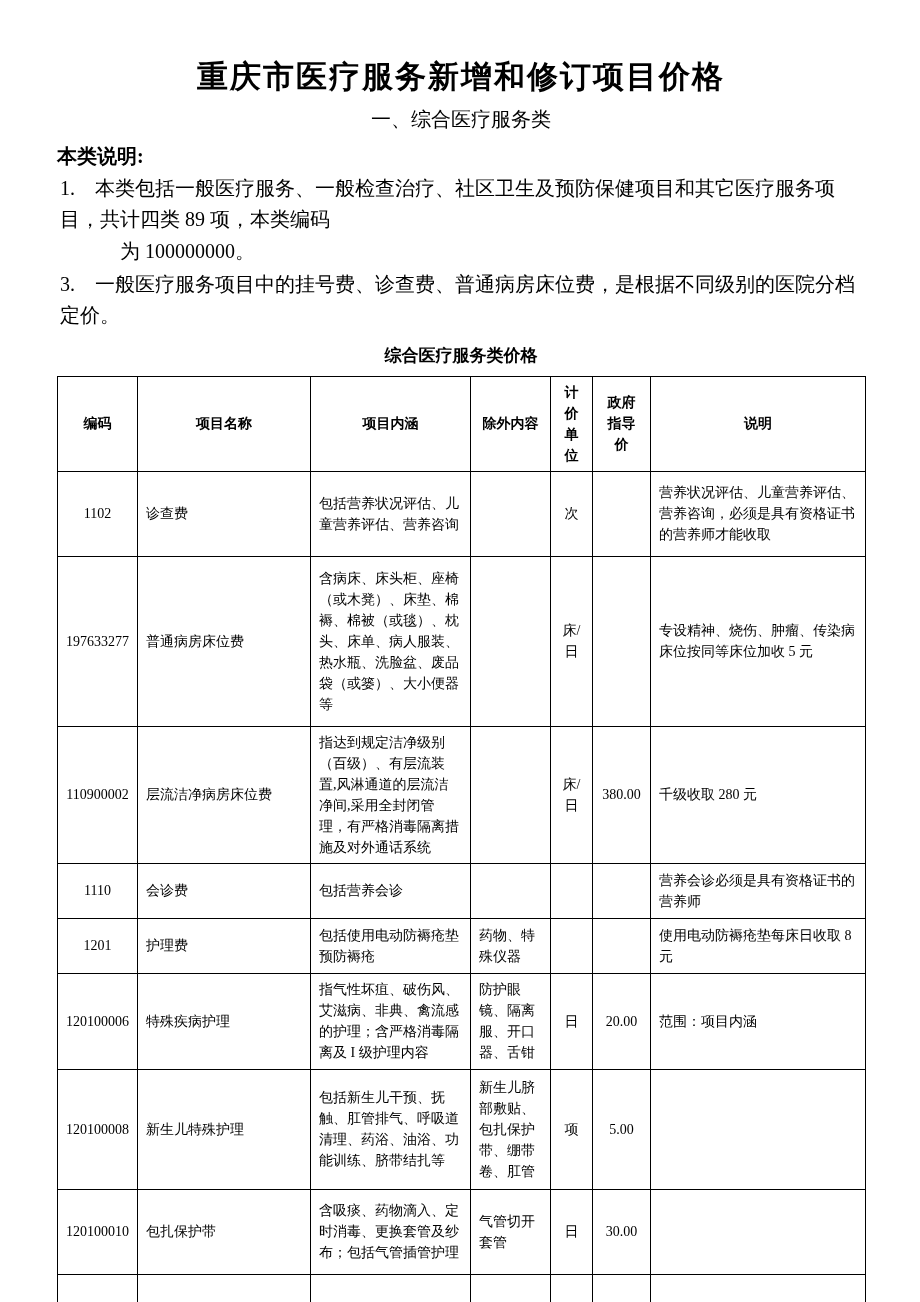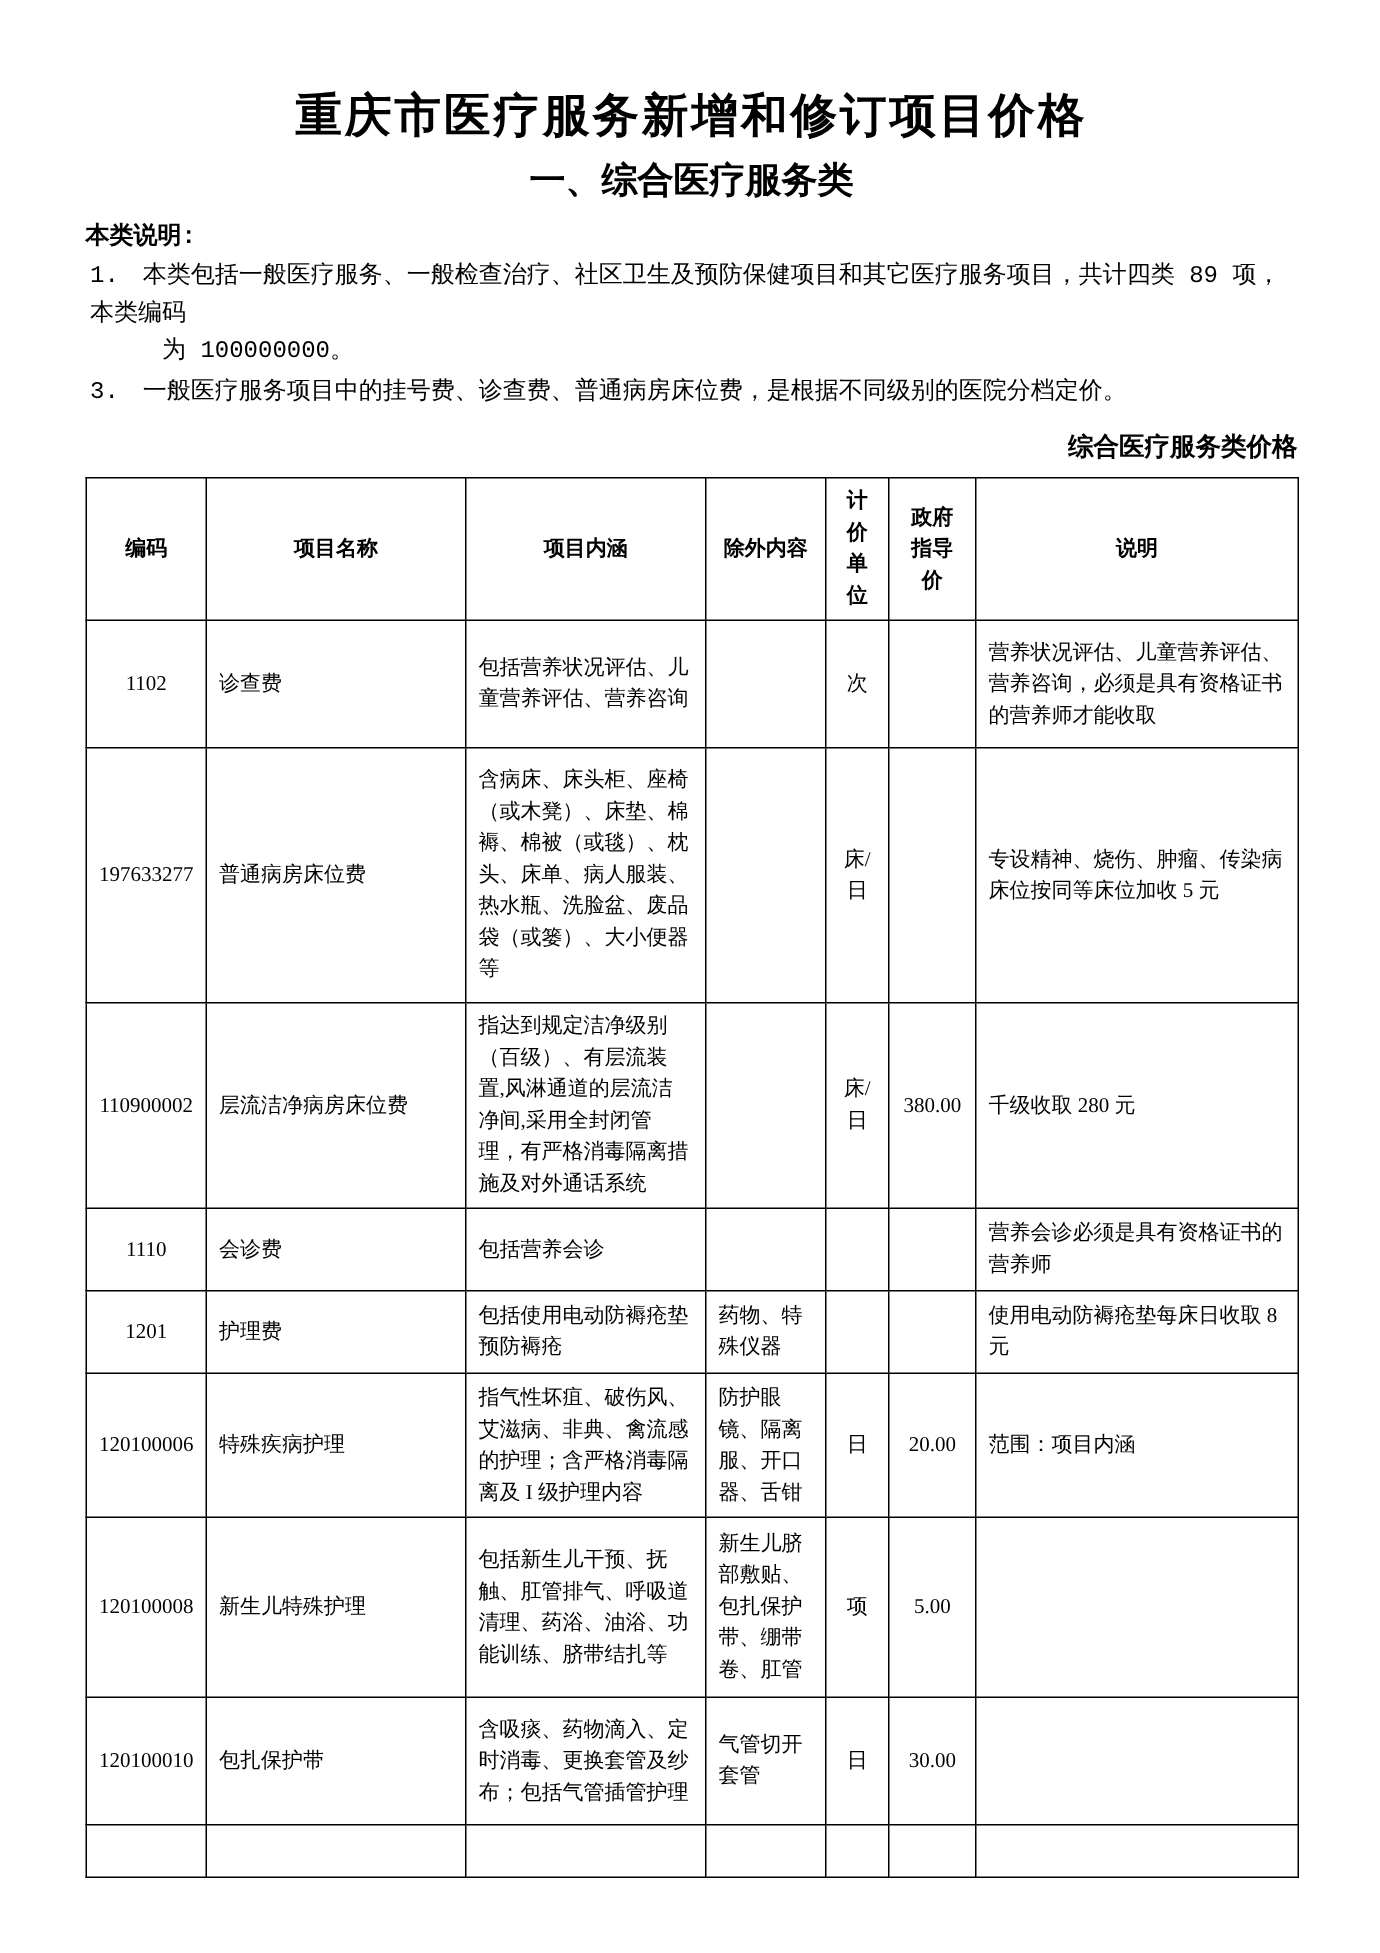--- a/index.html
+++ b/index.html
@@ -16,42 +16,42 @@
   }
   .doc-title {
     font-size: 31px;
     font-weight: bold;
     text-align: center;
     letter-spacing: 2px;
     line-height: 1.25;
     margin: 0;
   }
   .doc-subtitle {
-    font-size: 24px;
-    font-weight: bold;
+    font-size: 20px;
+    font-weight: normal;
     text-align: center;
     margin: 9px 0 9px 0;
     line-height: 1.3;
   }
-  .notes { font-size: 16px; font-family: Liberation Mono, monospace; }
+  .notes { font-size: 20px; }
   .notes-heading {
     font-weight: bold;
     line-height: 1.5;
     margin-bottom: 2px;
   }
   .note-item {
     line-height: 1.58;
     white-space: pre-line;
     margin: 1px 0;
     padding-left: 3px;
   }
   .table-title {
     font-size: 17px;
     font-weight: bold;
-    text-align: right;
+    text-align: center;
     margin: 12px 0 9px 0;
   }
   table.price-table {
     border-collapse: collapse;
     table-layout: fixed;
     width: 808px;
   }
   .price-table th, .price-table td {
     border: 1px solid #000000;
     font-size: 14px;

